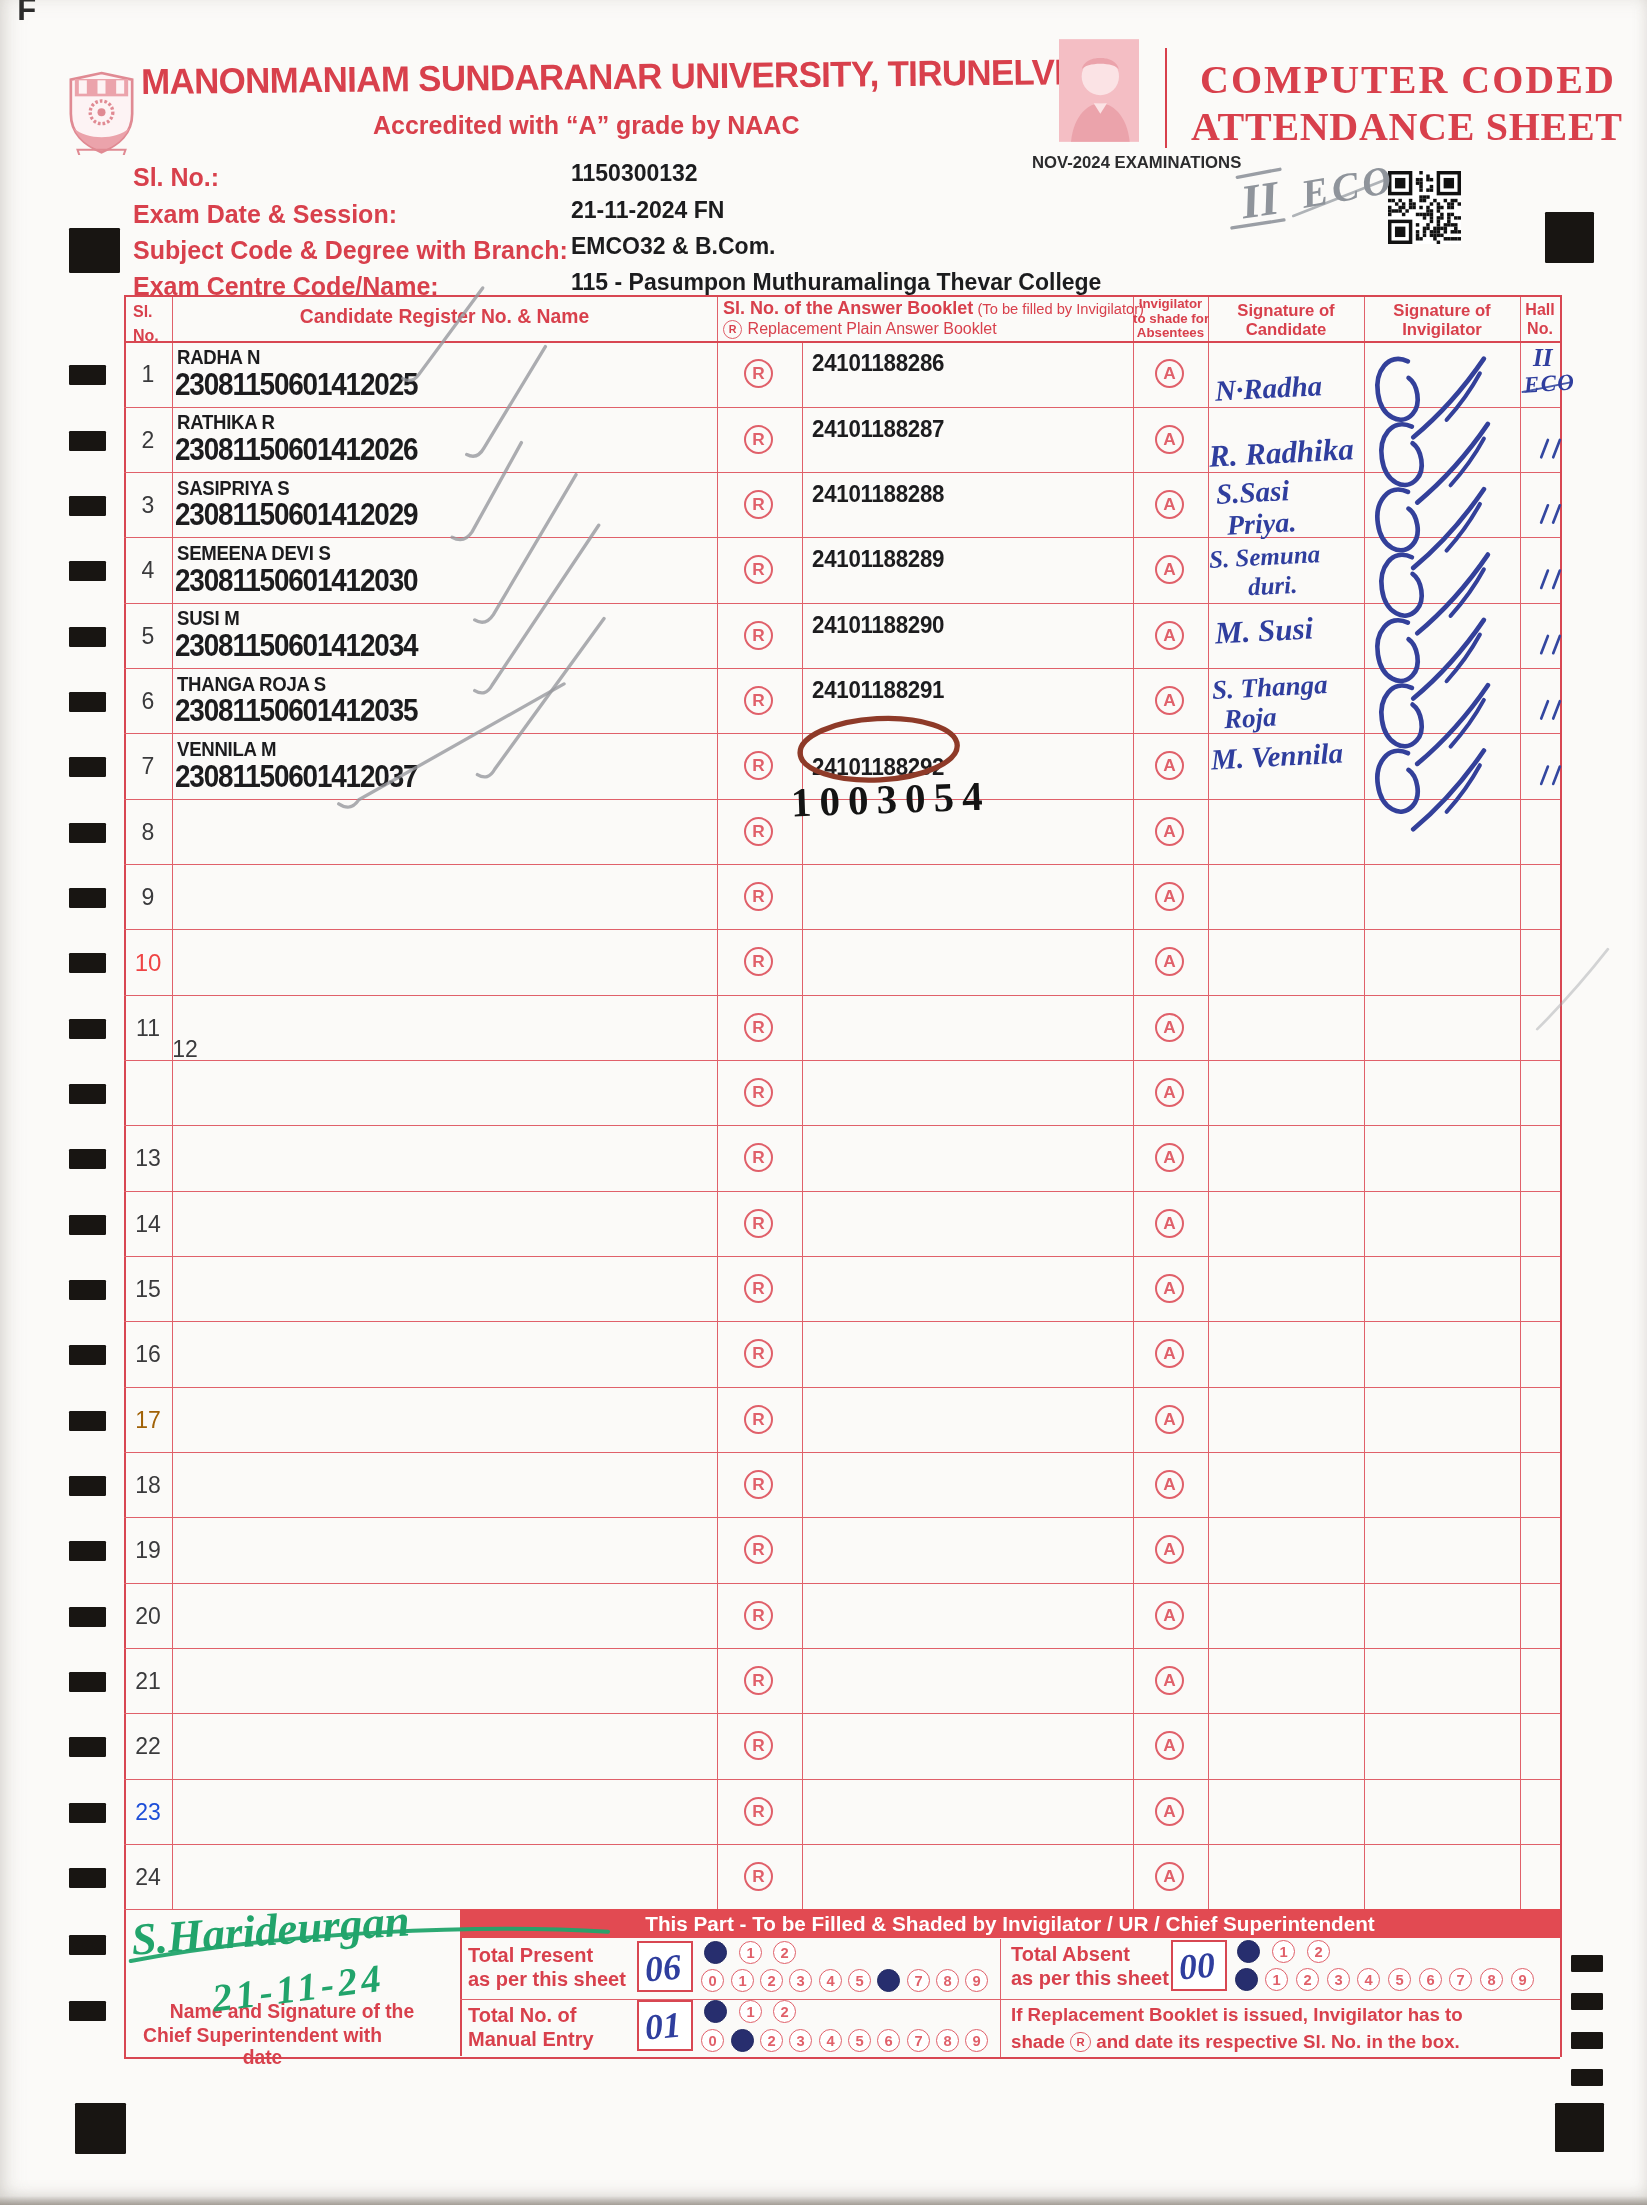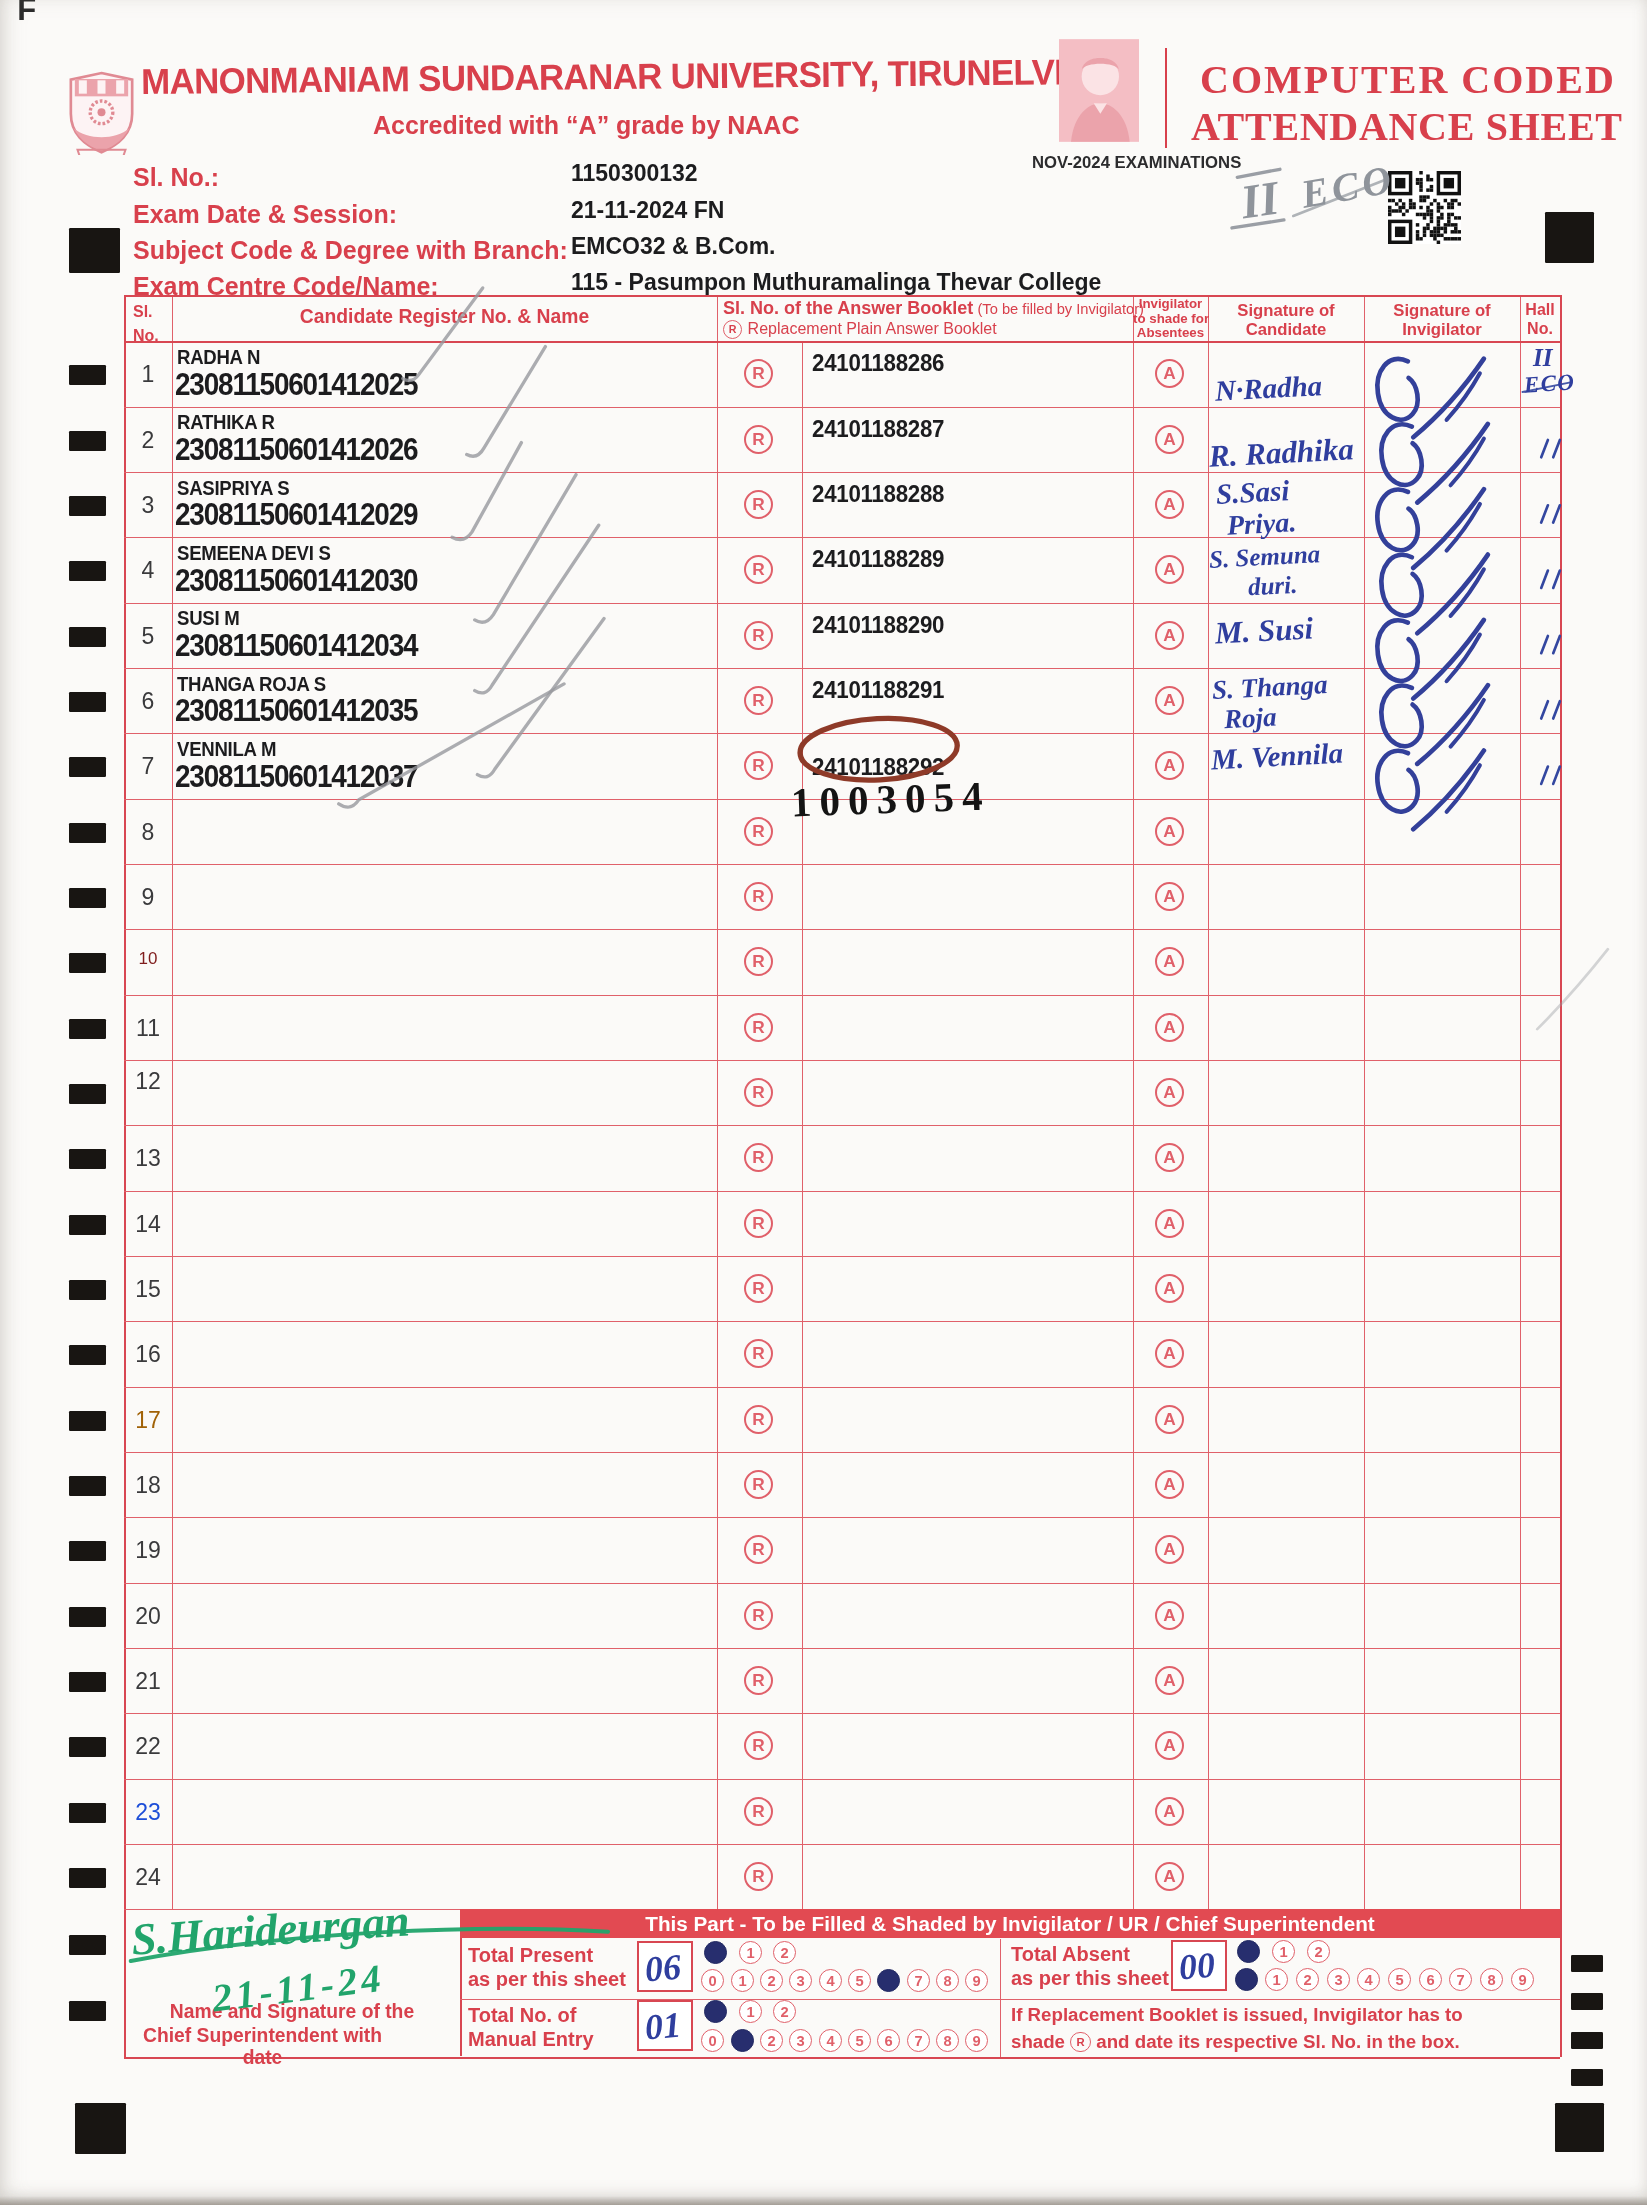--- a/index.html
+++ b/index.html
@@ -339,31 +339,31 @@
         <div class="abs center" style="left: 124px; top: 819px; width: 48px; font-size: 23px; color: rgb(58, 58, 60);">8</div>
         <div class="circ" style="left: 744px; top: 817px;">R</div>
         <div class="circ" style="left: 1155px; top: 817px;">A</div>
       </div>
       <div>
         <div class="abs center" style="left: 124px; top: 884px; width: 48px; font-size: 23px; color: rgb(58, 58, 60);">9</div>
         <div class="circ" style="left: 744px; top: 882px;">R</div>
         <div class="circ" style="left: 1155px; top: 882px;">A</div>
       </div>
       <div>
-        <div class="abs center" style="left: 124px; top: 949px; width: 48px; font-size: 17px; color: #7f1d1d;">10</div>
+        <div class="abs center" style="left: 124px; top: 949px; width: 48px; font-size: 24px; color: #ef4444;">10</div>
         <div class="circ" style="left: 744px; top: 947px;">R</div>
         <div class="circ" style="left: 1155px; top: 947px;">A</div>
       </div>
       <div>
         <div class="abs center" style="left: 124px; top: 1015px; width: 48px; font-size: 23px; color: rgb(58, 58, 60);">11</div>
         <div class="circ" style="left: 744px; top: 1013px;">R</div>
         <div class="circ" style="left: 1155px; top: 1013px;">A</div>
       </div>
       <div>
-        <div class="abs center" style="left: 124px; top: 1068px; width: 48px; font-size: 23px; color: rgb(58, 58, 60);">12</div>
+        <div class="abs center" style="left: 124px; top: 1036px; width: 48px; font-size: 23px; color: rgb(58, 58, 60); padding-left: 37px;">12</div>
         <div class="circ" style="left: 744px; top: 1078px;">R</div>
         <div class="circ" style="left: 1155px; top: 1078px;">A</div>
       </div>
       <div>
         <div class="abs center" style="left: 124px; top: 1145px; width: 48px; font-size: 23px; color: rgb(58, 58, 60);">13</div>
         <div class="circ" style="left: 744px; top: 1143px;">R</div>
         <div class="circ" style="left: 1155px; top: 1143px;">A</div>
       </div>
       <div>
         <div class="abs center" style="left: 124px; top: 1211px; width: 48px; font-size: 23px; color: rgb(58, 58, 60);">14</div>

